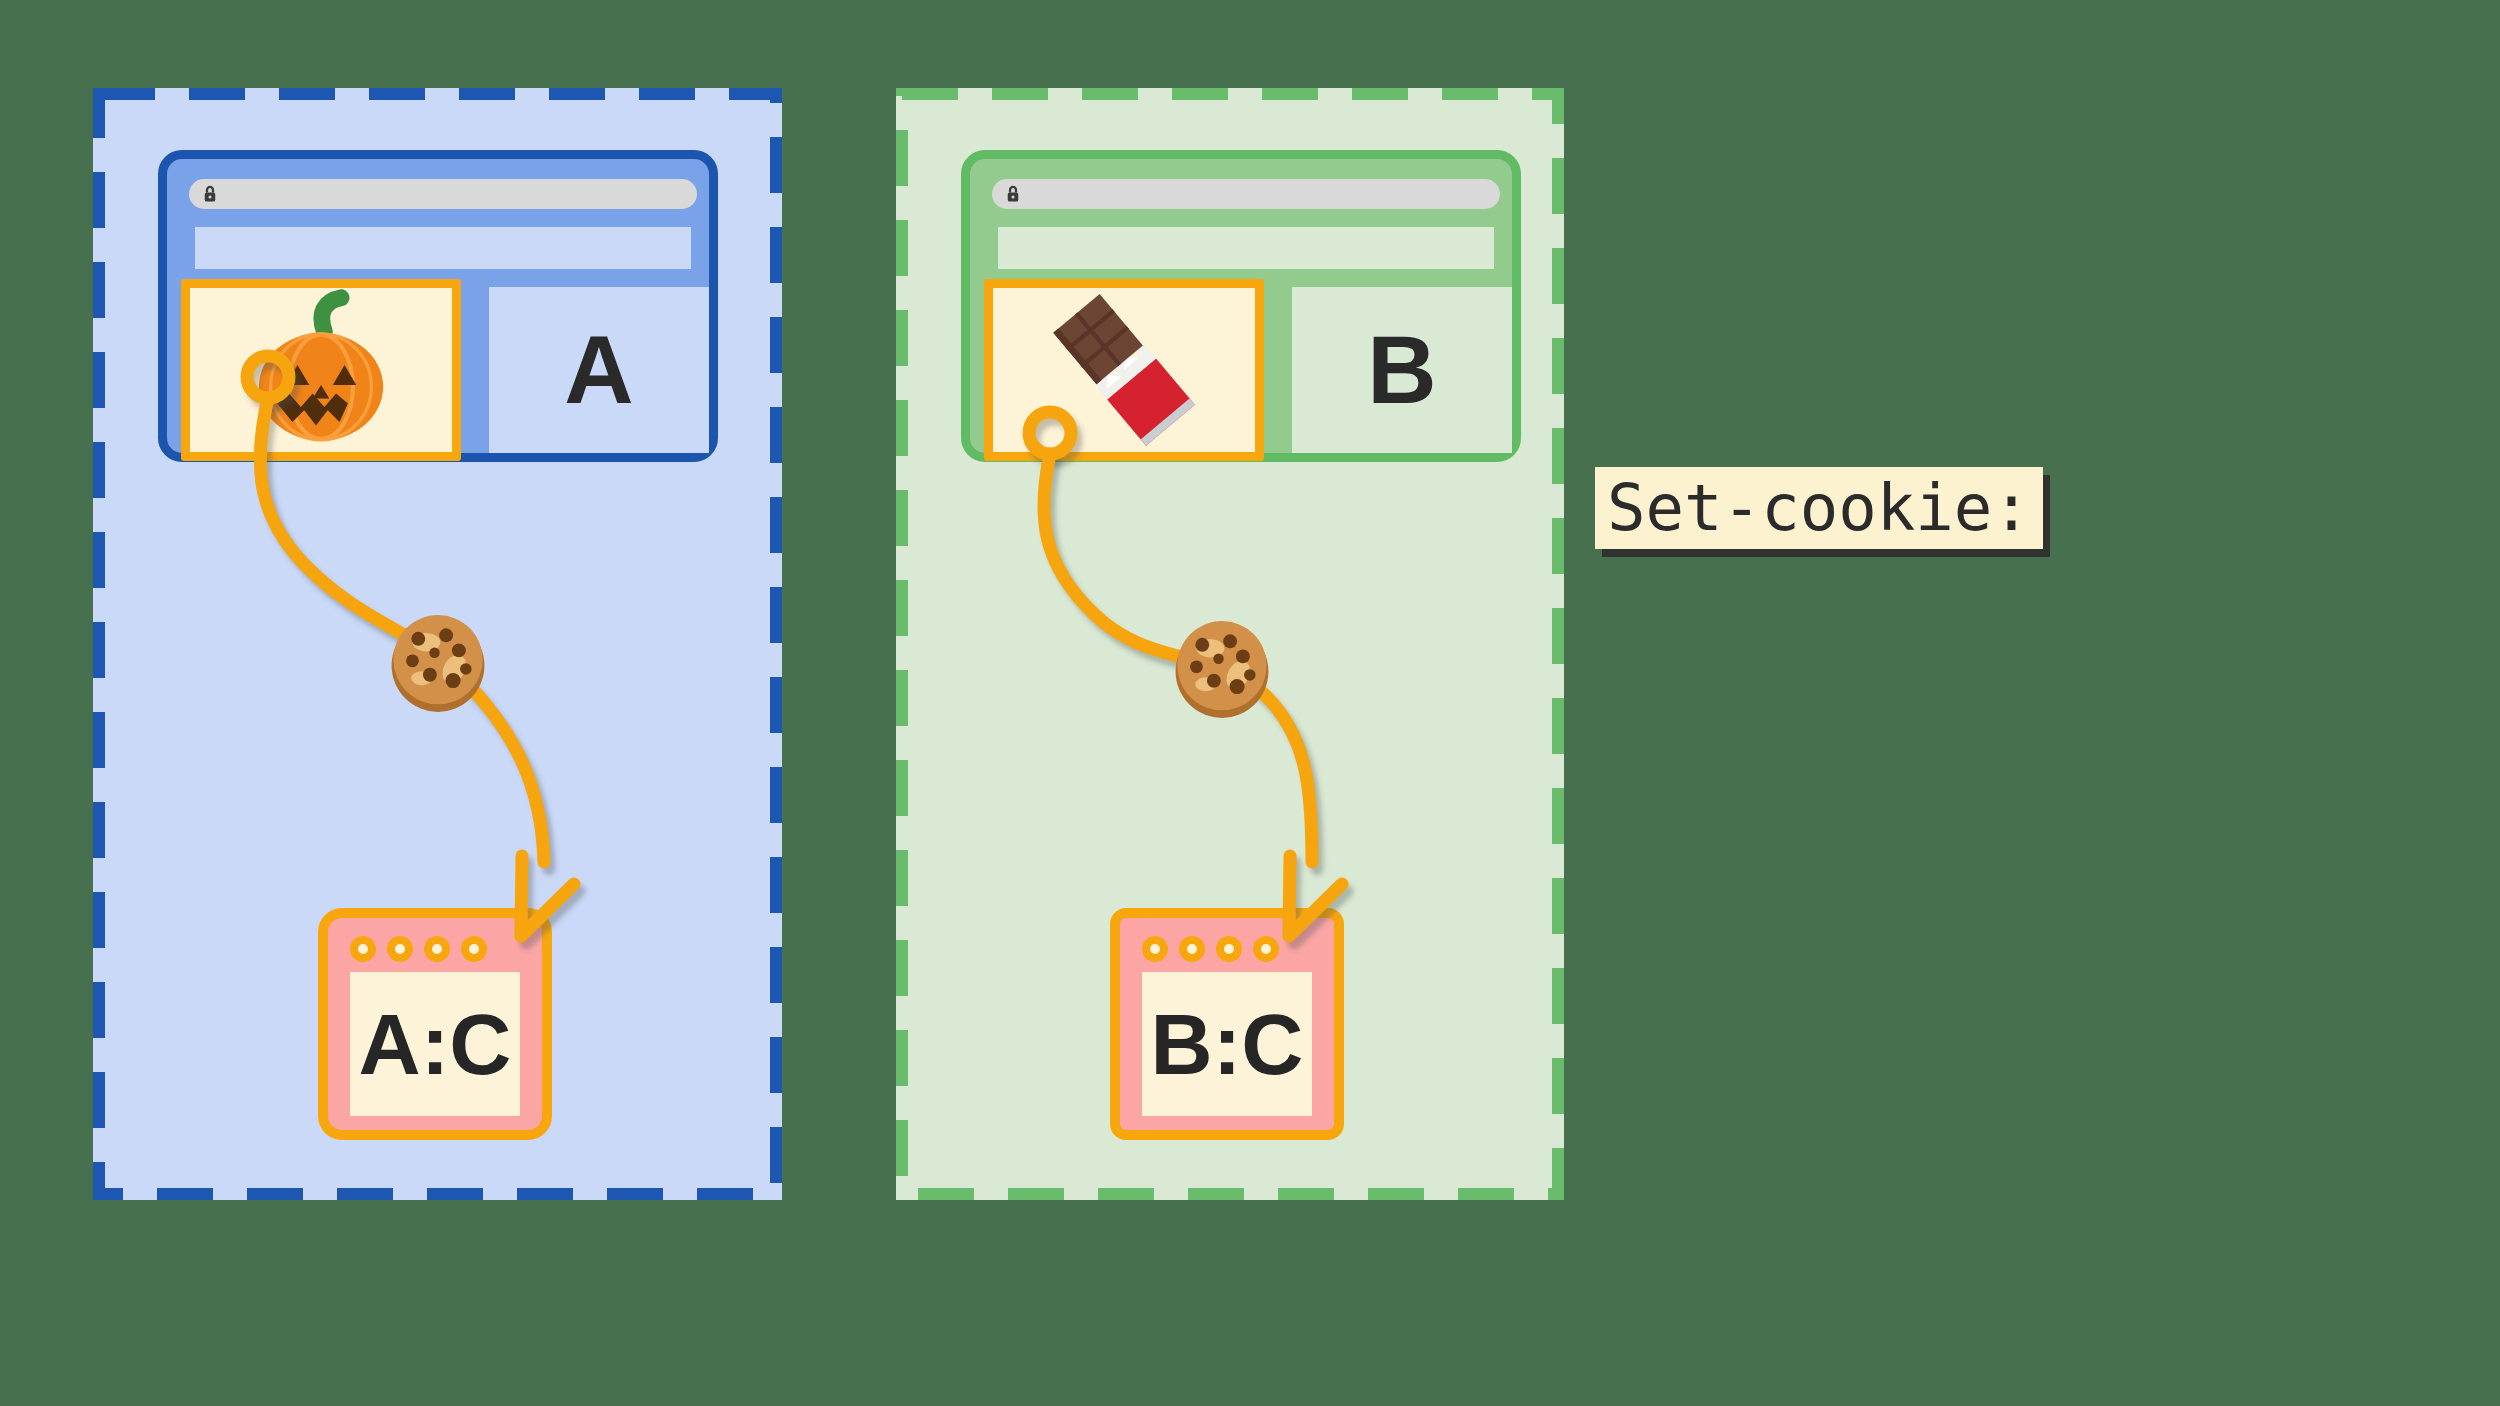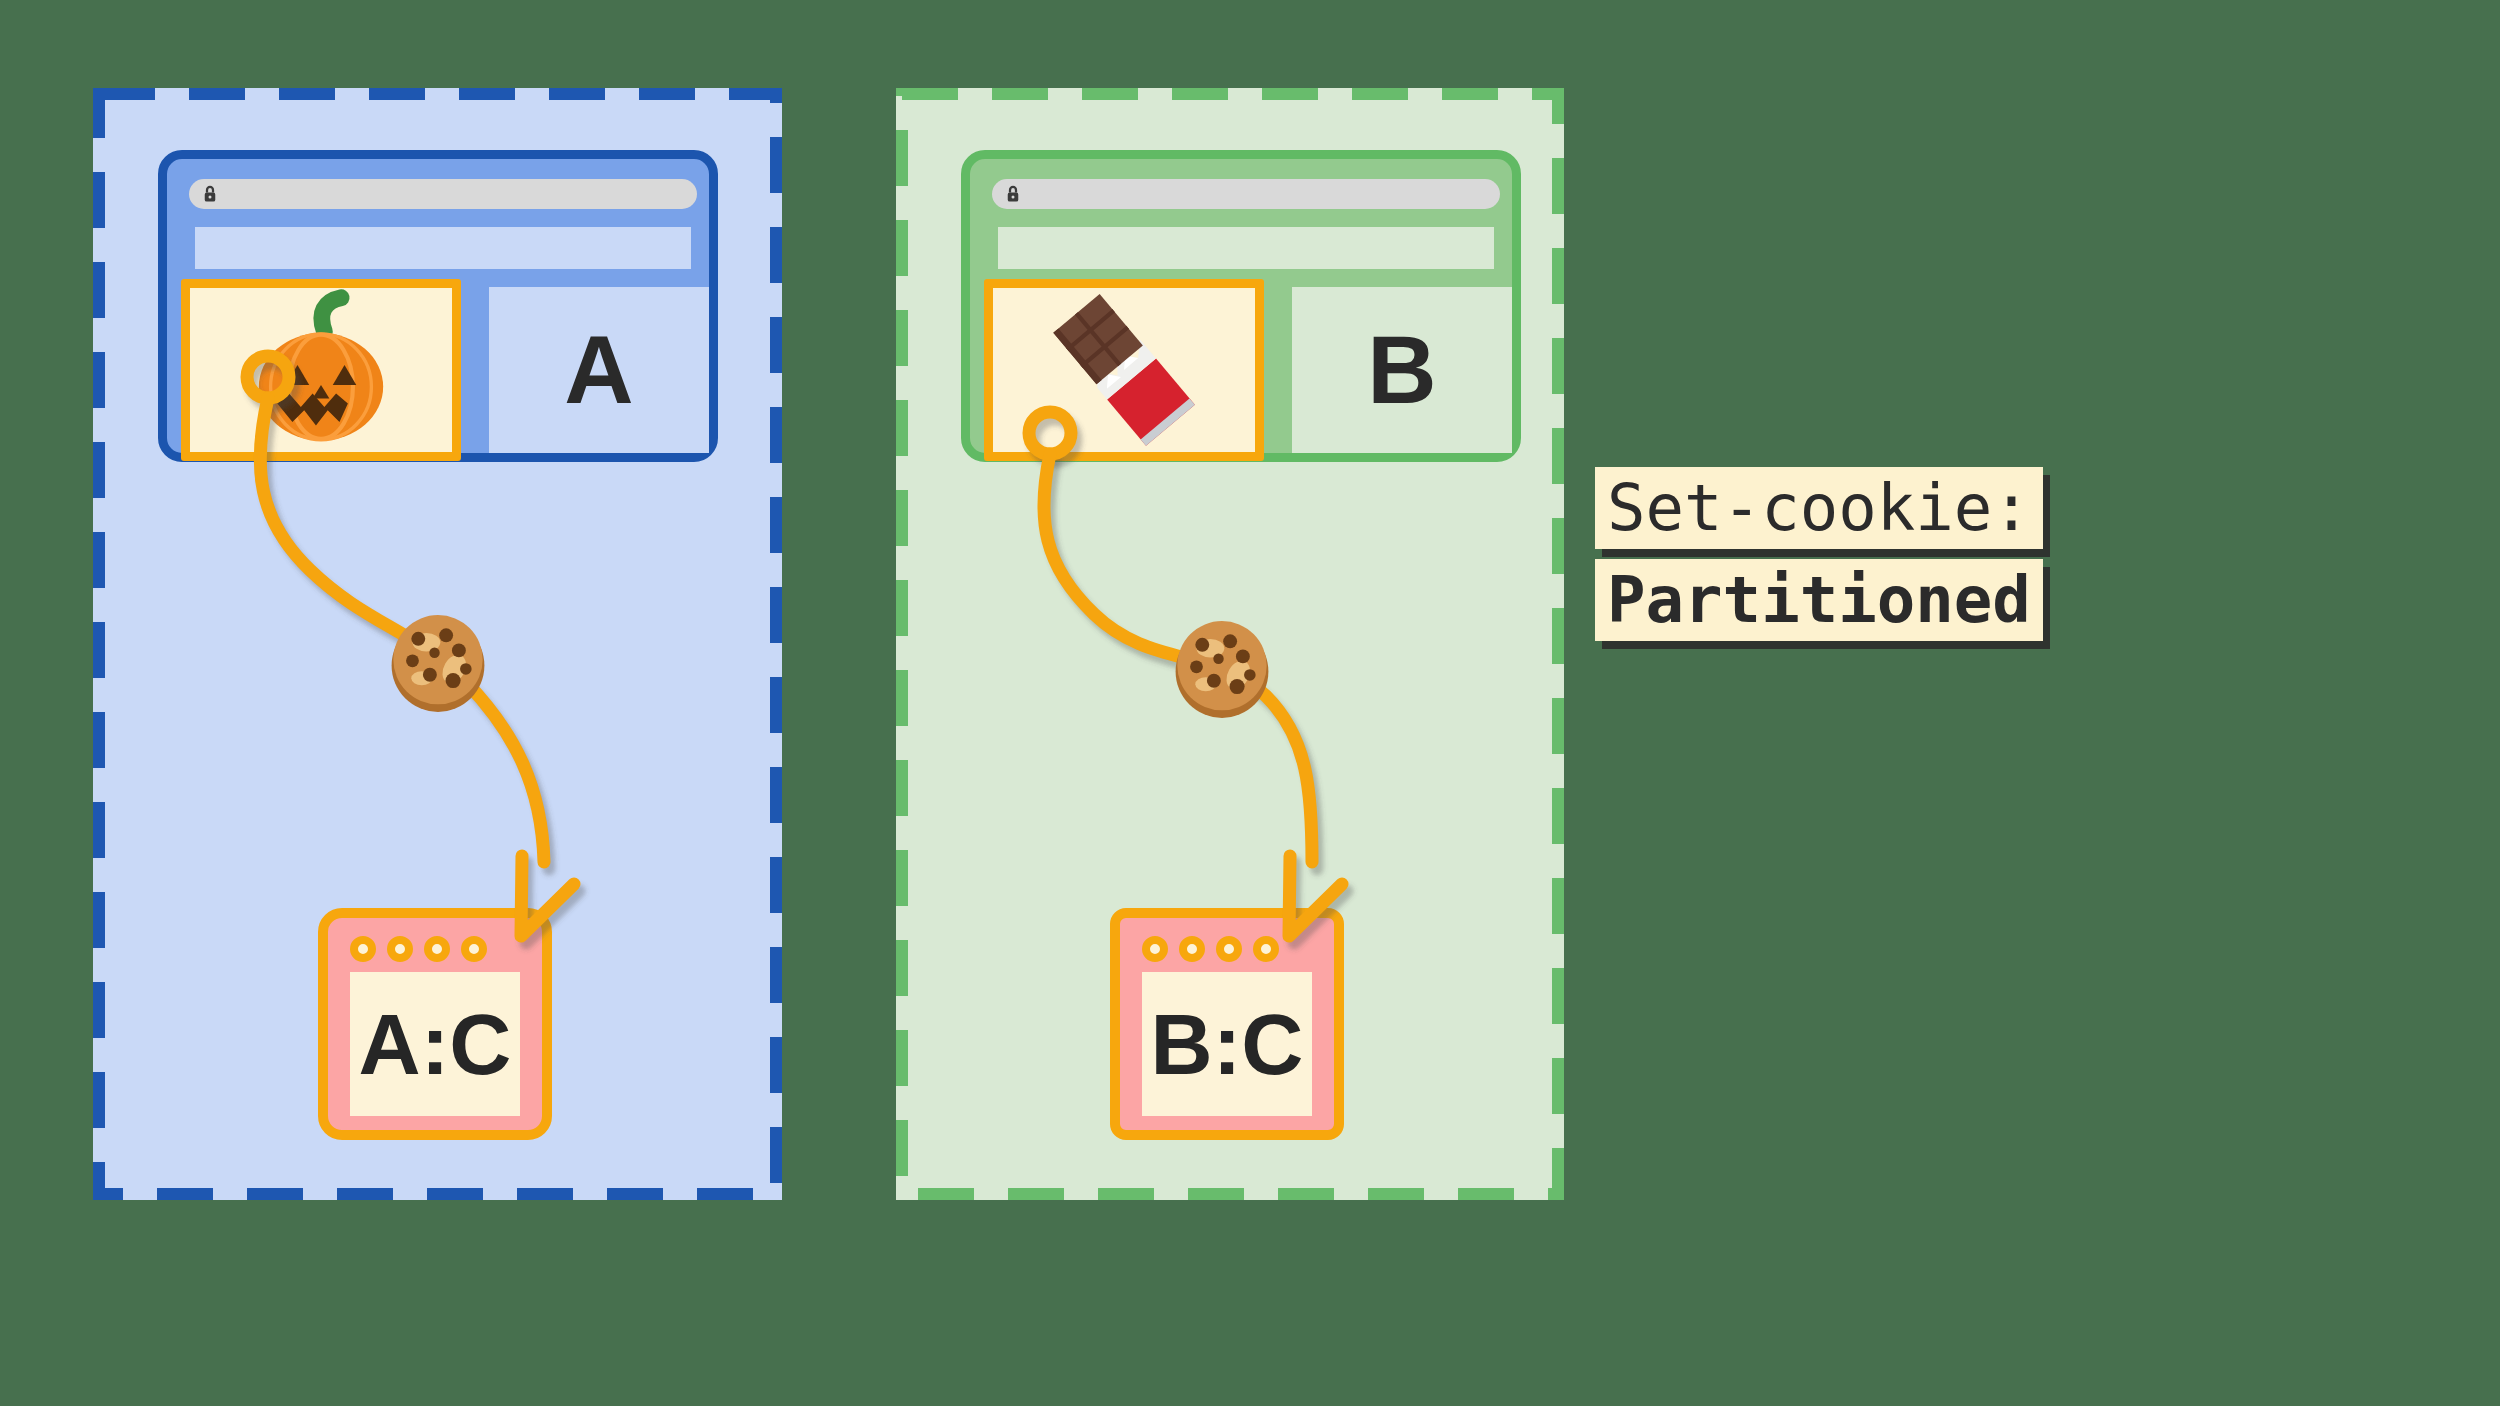--- a/index.html
+++ b/index.html
@@ -185,16 +185,15 @@
       <circle cx="28" cy="49" r="5.5" fill="#6b3e16"></circle>
       <circle cx="68" cy="40" r="6" fill="#6b3e16"></circle>
       <circle cx="43" cy="61" r="6" fill="#6b3e16"></circle>
       <circle cx="63" cy="66" r="6.5" fill="#6b3e16"></circle>
       <circle cx="74" cy="56" r="5" fill="#6b3e16"></circle>
     </svg>
   </div>
 
   <div class="code-block">
     <span class="code-line">Set-cookie:</span>
-    <span class="code-line bold">Partitioned</span>
   </div>
 
 </div>
 
 </body></html>

